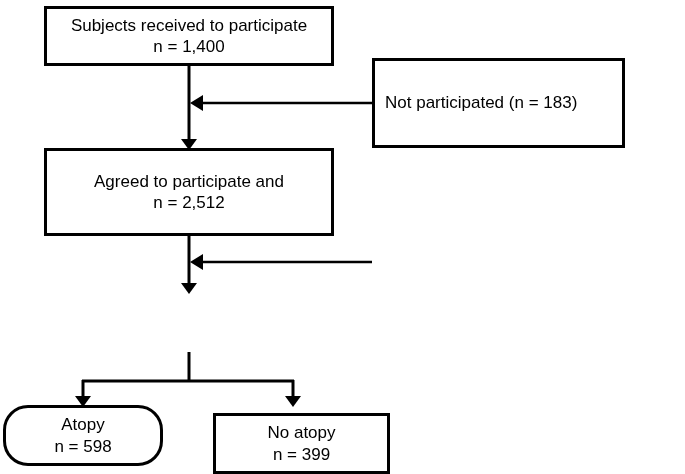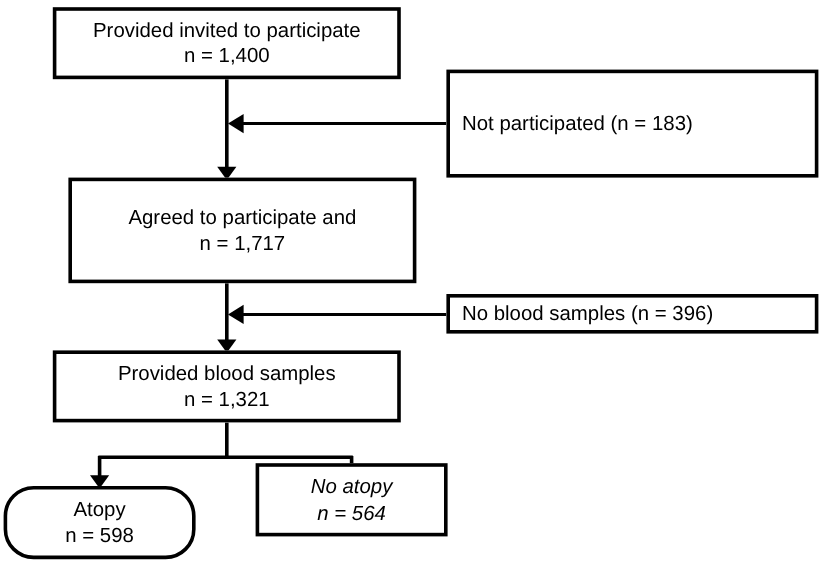--- a/index.html
+++ b/index.html
@@ -86,45 +86,38 @@
       <line x1="189" y1="352" x2="189" y2="381" stroke="#000000" stroke-width="3"></line>
       <line x1="82" y1="381" x2="294" y2="381" stroke="#000000" stroke-width="3"></line>
       <line x1="83" y1="380" x2="83" y2="398" stroke="#000000" stroke-width="3"></line>
       <path d="M 75 396 L 83 407 L 91 396 z" fill="#000000"></path>
       <line x1="293" y1="380" x2="293" y2="398" stroke="#000000" stroke-width="3"></line>
       <path d="M 285 396 L 293 407 L 301 396 z" fill="#000000"></path>
     </g>
   </svg>
 
   <div class="node" style="left:44px; top:6px; width:290px; height:60px;">
-    <div class="line">Provided invited to participate</div>
+    <div class="line">Subjects received to participate</div>
     <div class="line">n = 1,400</div>
   </div>
 
-  <div class="node left-align" style="left:372px; top:58px; width:310px; height:90px;">
+  <div class="node left-align" style="left:372px; top:58px; width:253px; height:90px;">
     <div class="line">Not participated (n = 183)</div>
   </div>
 
-  <div class="node" style="left:57px; top:148px; width:290px; height:88px;">
+  <div class="node" style="left:44px; top:148px; width:290px; height:88px;">
     <div class="line">Agreed to participate and</div>
-    <div class="line">n = 1,717</div>
+    <div class="line">n = 2,512</div>
   </div>
 
-  <div class="node left-align" style="left:372px; top:245px; width:310px; height:33px;">
-    <div class="line">No blood samples (n = 396)</div>
-  </div>
 
-  <div class="node" style="left:44px; top:292px; width:290px; height:60px;">
-    <div class="line">Provided blood samples</div>
-    <div class="line">n = 1,321</div>
-  </div>
 
   <div class="node" style="left:3px; top:405px; width:160px; height:61px;border-radius:25px;">
     <div class="line">Atopy</div>
     <div class="line">n = 598</div>
   </div>
 
-  <div class="node" style="left:213px; top:386px; width:160px; height:61px;font-style:italic;">
+  <div class="node" style="left:213px; top:413px; width:177px; height:61px;">
     <div class="line">No atopy</div>
-    <div class="line">n = 564</div>
+    <div class="line">n = 399</div>
   </div>
 
 </div>
 
 </body></html>

